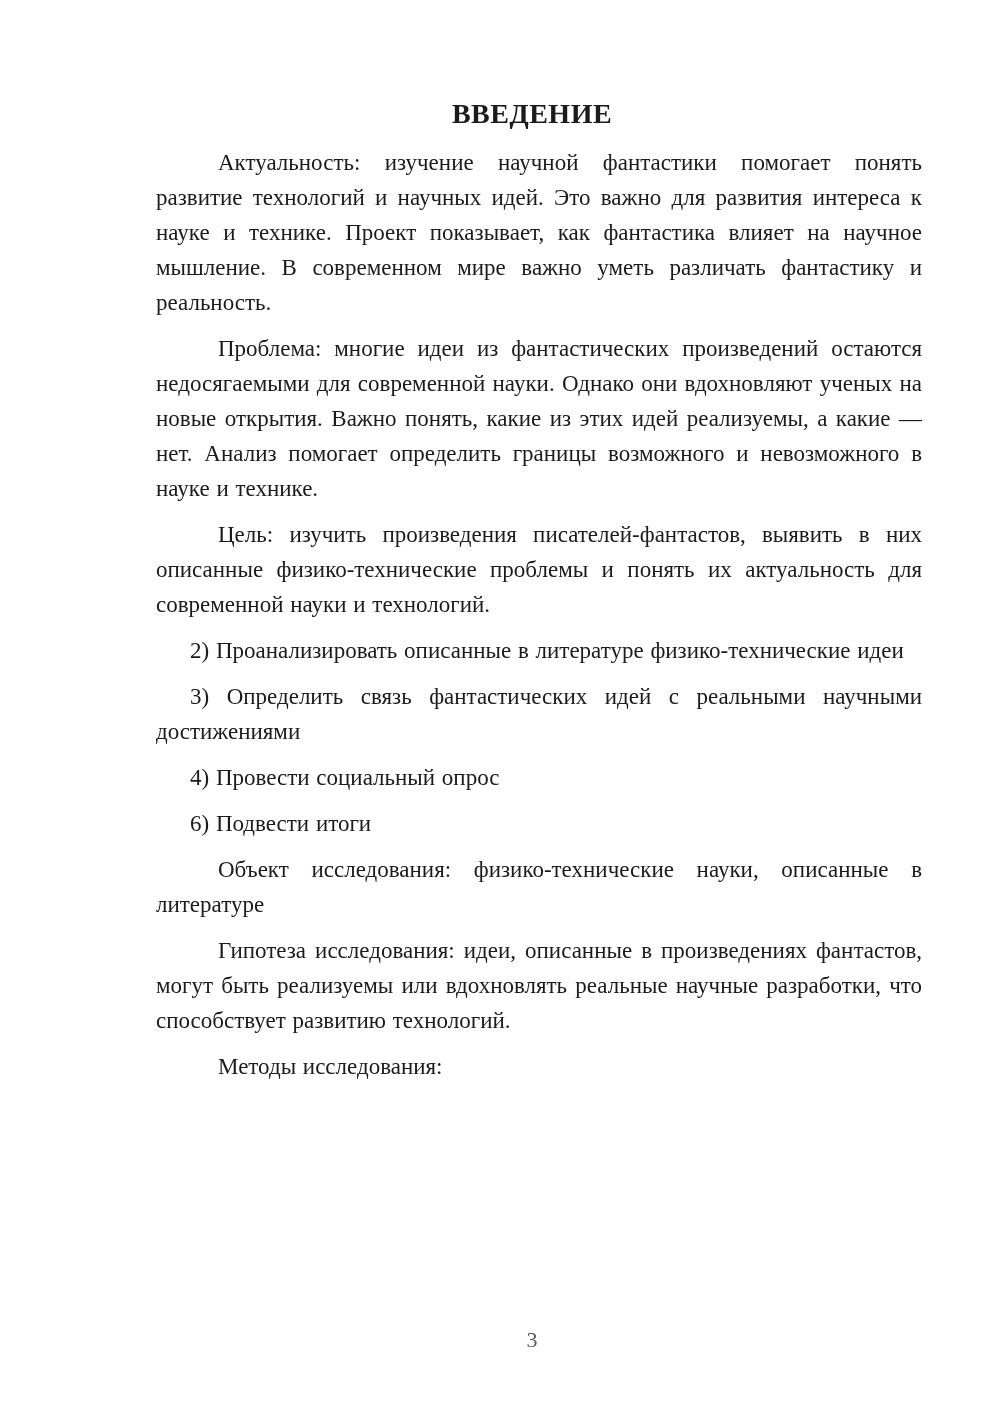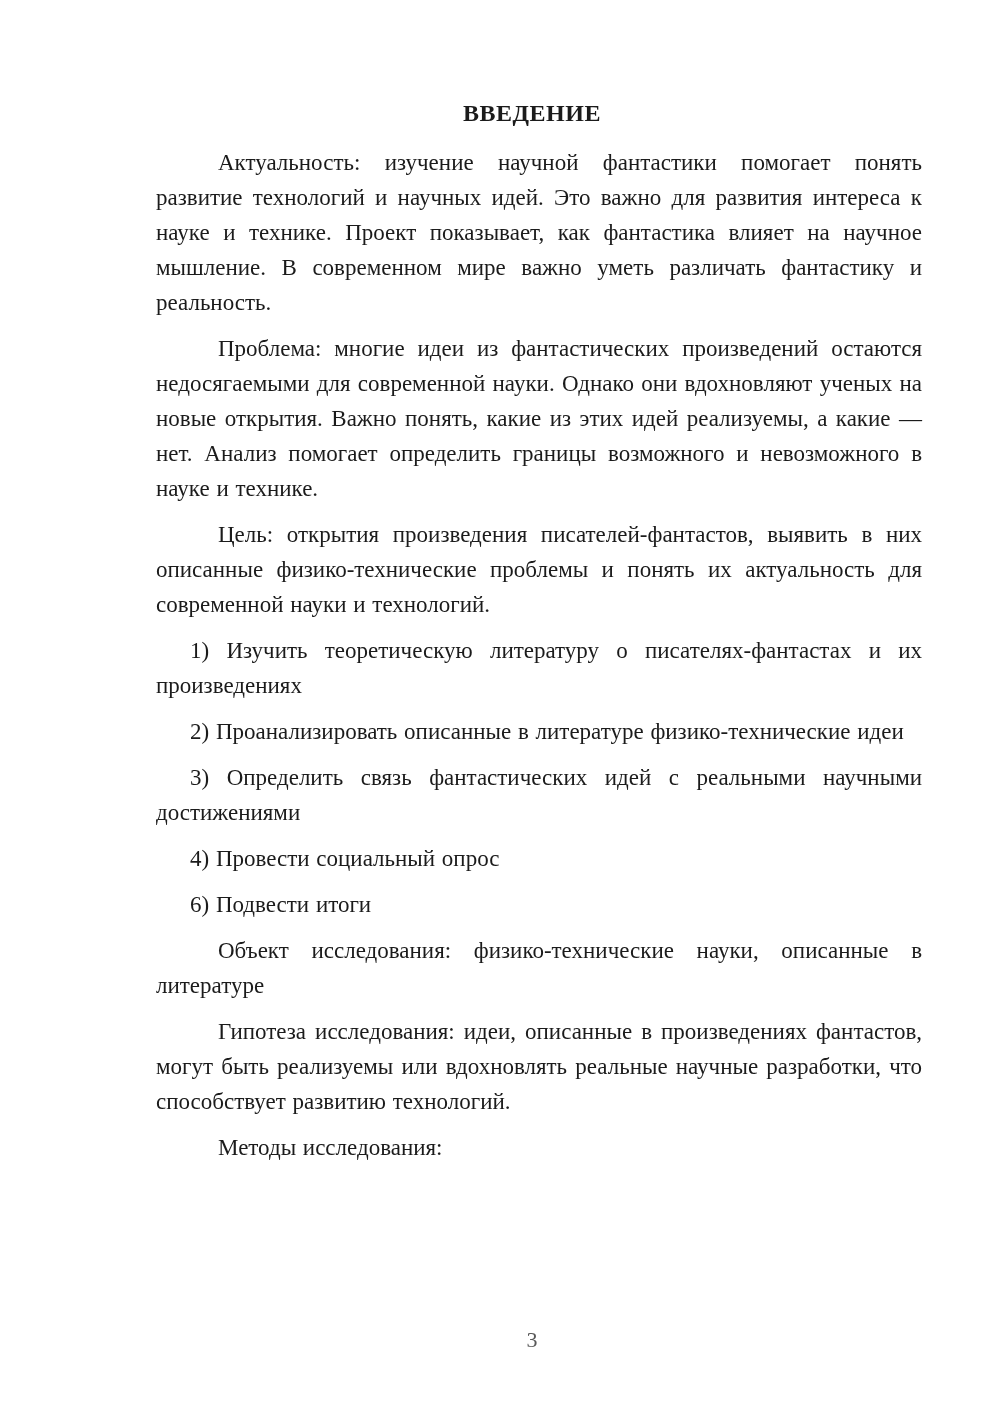--- a/index.html
+++ b/index.html
@@ -12,21 +12,21 @@
     width: 1000px;
     height: 1414px;
     background: #ffffff;
     box-sizing: border-box;
     padding: 96px 78px 0 142px;
     font-family: "Liberation Serif", "DejaVu Serif", serif;
     color: #1b1b1b;
     overflow: hidden;
   }
   .doc-title {
-    font-size: 24px;
+    font-size: 28px;
     line-height: 35px;
     font-weight: bold;
     text-align: center;
     margin: 0 0 14px 0;
     letter-spacing: 0.5px;
   }
   .para {
     font-size: 23px;
     line-height: 35px;
     margin: 0 0 11px 14px;
@@ -54,24 +54,23 @@
 <body>
 
 <div class="page">
 
   <h1 class="doc-title">ВВЕДЕНИЕ</h1>
 
   <p class="para">Актуальность: изучение научной фантастики помогает понять развитие технологий и научных идей. Это важно для развития интереса к науке и технике. Проект показывает, как фантастика влияет на научное мышление. В современном мире важно уметь различать фантастику и реальность.</p>
 
   <p class="para">Проблема: многие идеи из фантастических произведений остаются недосягаемыми для современной науки. Однако они вдохновляют ученых на новые открытия. Важно понять, какие из этих идей реализуемы, а какие — нет. Анализ помогает определить границы возможного и невозможного в науке и технике.</p>
 
-  <p class="para">Цель: открытия произведения писателей-фантастов, выявить в них описанные физико-технические проблемы и понять их актуальность для современной науки и технологий.</p>
+  <p class="para">Цель: изучить произведения писателей-фантастов, выявить в них описанные физико-технические проблемы и понять их актуальность для современной науки и технологий.</p>
 
 
-  <p class="para list">1) Изучить теоретическую литературу о писателях-фантастах и их произведениях</p>
 
   <p class="para list">2) Проанализировать описанные в литературе физико-технические идеи</p>
 
   <p class="para list">3) Определить связь фантастических идей с реальными научными достижениями</p>
 
   <p class="para list">4) Провести социальный опрос</p>
 
   <p class="para list">6) Подвести итоги</p>
 
   <p class="para">Объект исследования: физико-технические науки, описанные в литературе</p>

